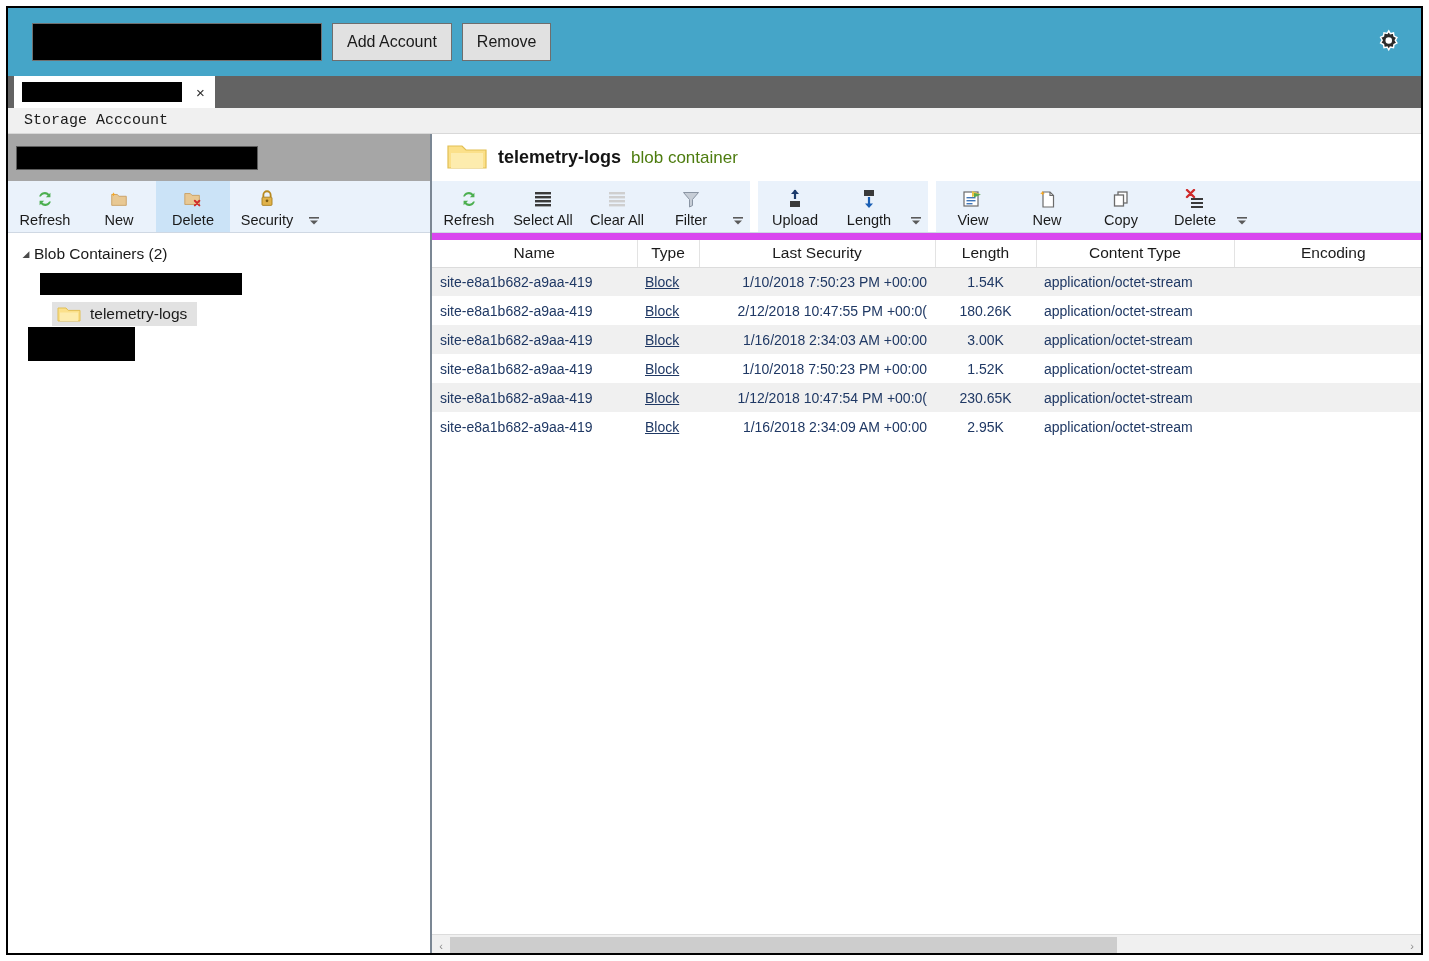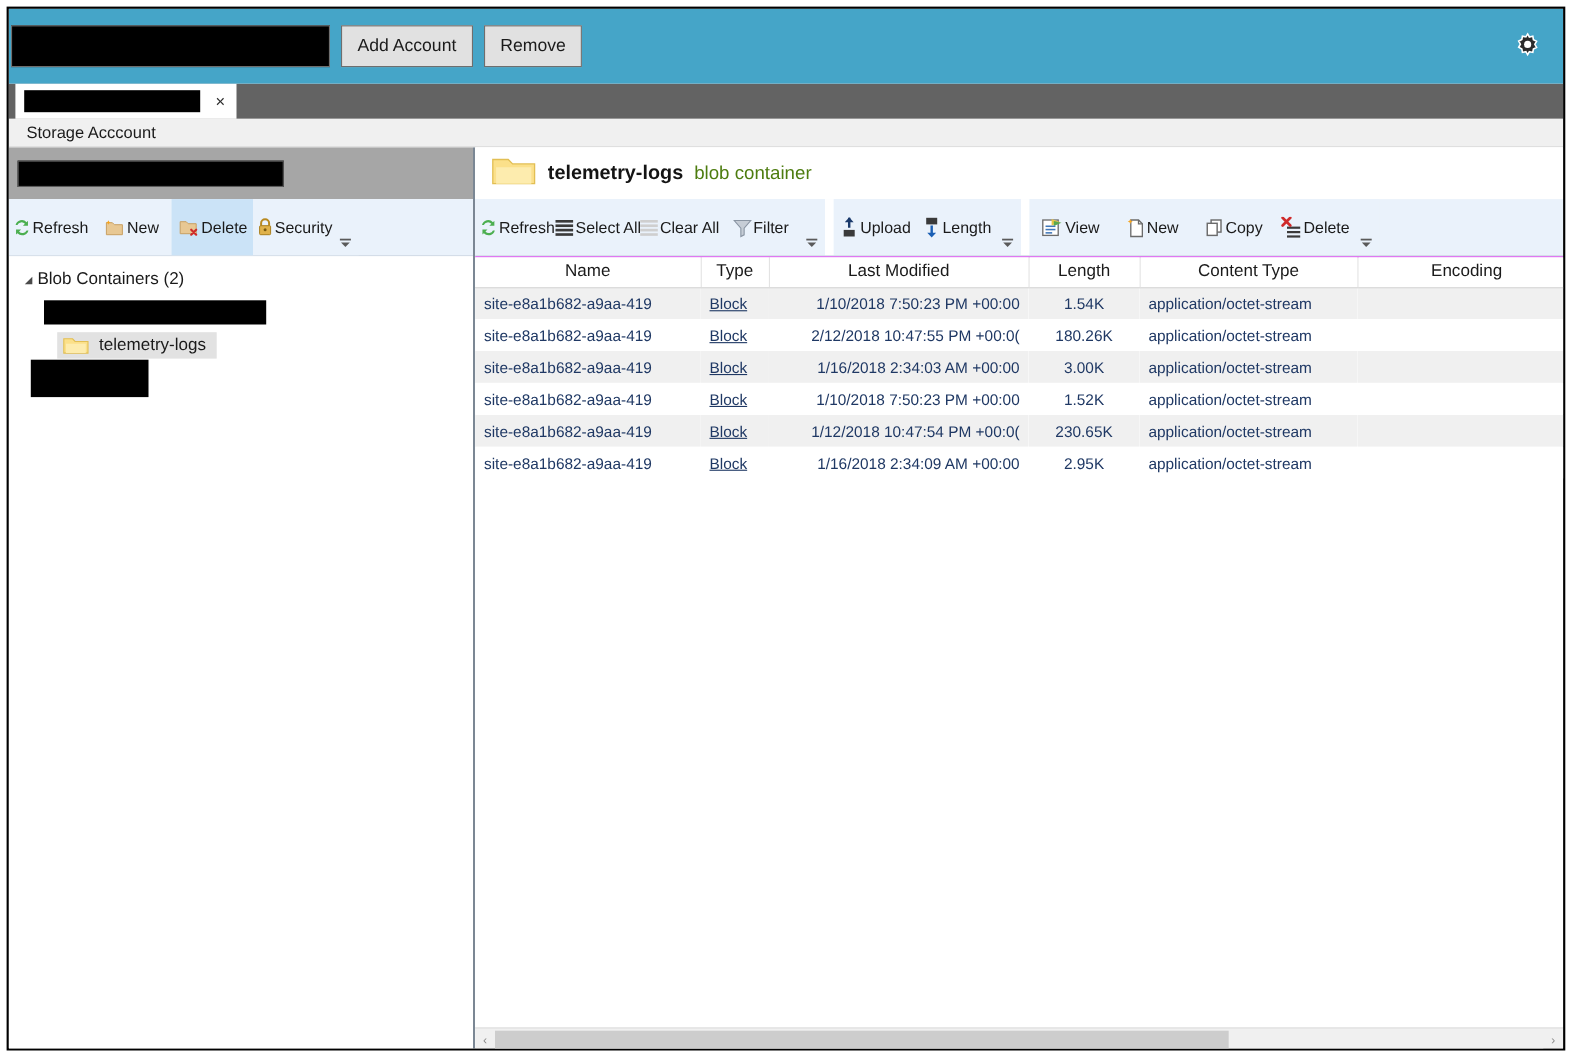--- a/index.html
+++ b/index.html
@@ -21,21 +21,21 @@
     overflow: hidden;
   }
 
   
   .account-bar {
     position: relative;
     height: 68px;
     background: #45a5c8;
     display: flex;
     align-items: center;
-    padding-left: 2px;
+    padding-left: 24px;
   }
   .redact {
     background: #000000;
     display: inline-block;
   }
   .account-combo {
     width: 290px; height: 38px;
     background: #000000;
     border: 1px solid #6f6f6f;
   }
@@ -90,20 +90,21 @@
   
   .breadcrumb-strip {
     height: 26px;
     background: #f0f0f0;
     display: flex;
     align-items: center;
     padding-left: 16px;
     font-size: 15px;
     color: #1a1a1a;
     border-bottom: 1px solid #d8d8d8;
+    font-family: Liberation Mono, monospace;
   }
 
   
   .main-split {
     display: flex;
     height: calc(949px - 68px - 32px - 27px);
   }
 
   
   .left-pane {
@@ -135,20 +136,21 @@
     display: flex;
     align-items: stretch;
     background: #eaf2fb;
     position: relative;
     padding-right: 2px;
   }
   .tb-sep { width: 8px; background: #ffffff; }
   .tb-item {
     width: 74px;
     display: flex;
+    flex-direction: column;
     align-items: center;
     justify-content: center;
     cursor: pointer;
     padding-top: 2px;
   }
   .tb-item.active { background: #cbe3f7; }
   .tb-ico {
     height: 22px;
     display: flex; align-items: center; justify-content: center;
     margin-bottom: 2px;
@@ -225,21 +227,21 @@
   }
   .rp-title-kind { font-size: 17px; color: #4d7c0f; }
   .rp-title-meta { font-size: 17px; color: #141414; }
 
   
   .table-wrap {
     flex: 1;
     display: flex;
     flex-direction: column;
     min-height: 0;
-    border-top: 1px solid #d946ef;
+    border-top: 7px solid #d946ef;
   }
   table.blobs {
     width: 100%;
     border-collapse: collapse;
     table-layout: fixed;
   }
   table.blobs th {
     font-size: 15.5px;
     font-weight: normal;
     color: #1a1a1a;
@@ -568,21 +570,21 @@
               <col style="width:62px">
               <col style="width:236px">
             <col style="width:101px">
               <col style="width:198px">
               <col style="width:198px">
           </colgroup>
           <thead>
             <tr>
               <th>Name</th>
               <th>Type</th>
-              <th>Last Modified</th>
+              <th>Last Security</th>
               <th>Length</th>
               <th>Content Type</th>
               <th>Encoding</th>
             </tr>
           </thead>
           <tbody>
             <tr class="blob-row row-odd">
               <td class="c-name">site-e8a1b682-a9aa-419</td>
               <td class="c-type">Block</td>
               <td class="c-mod">1/10/2018 7:50:23 PM +00:00</td>

